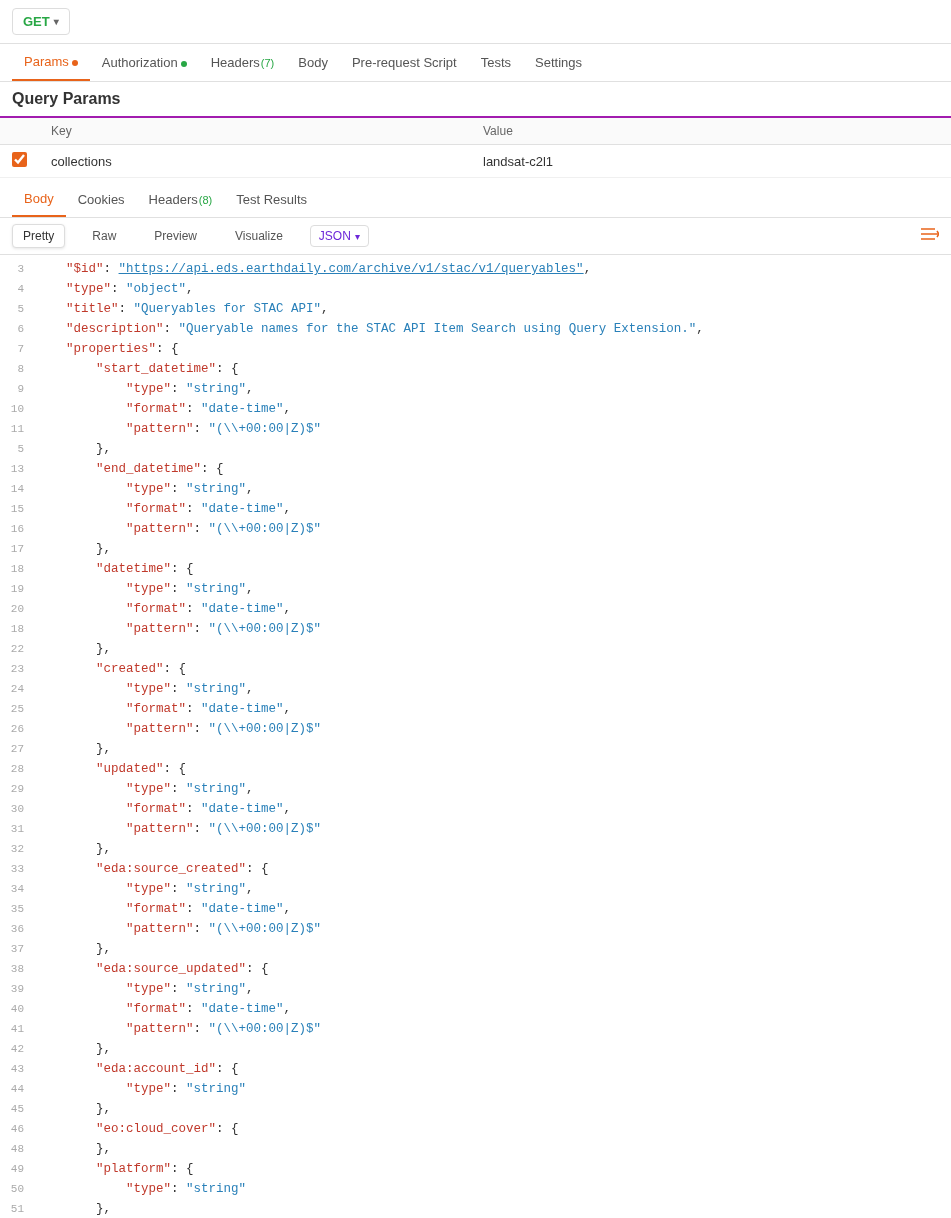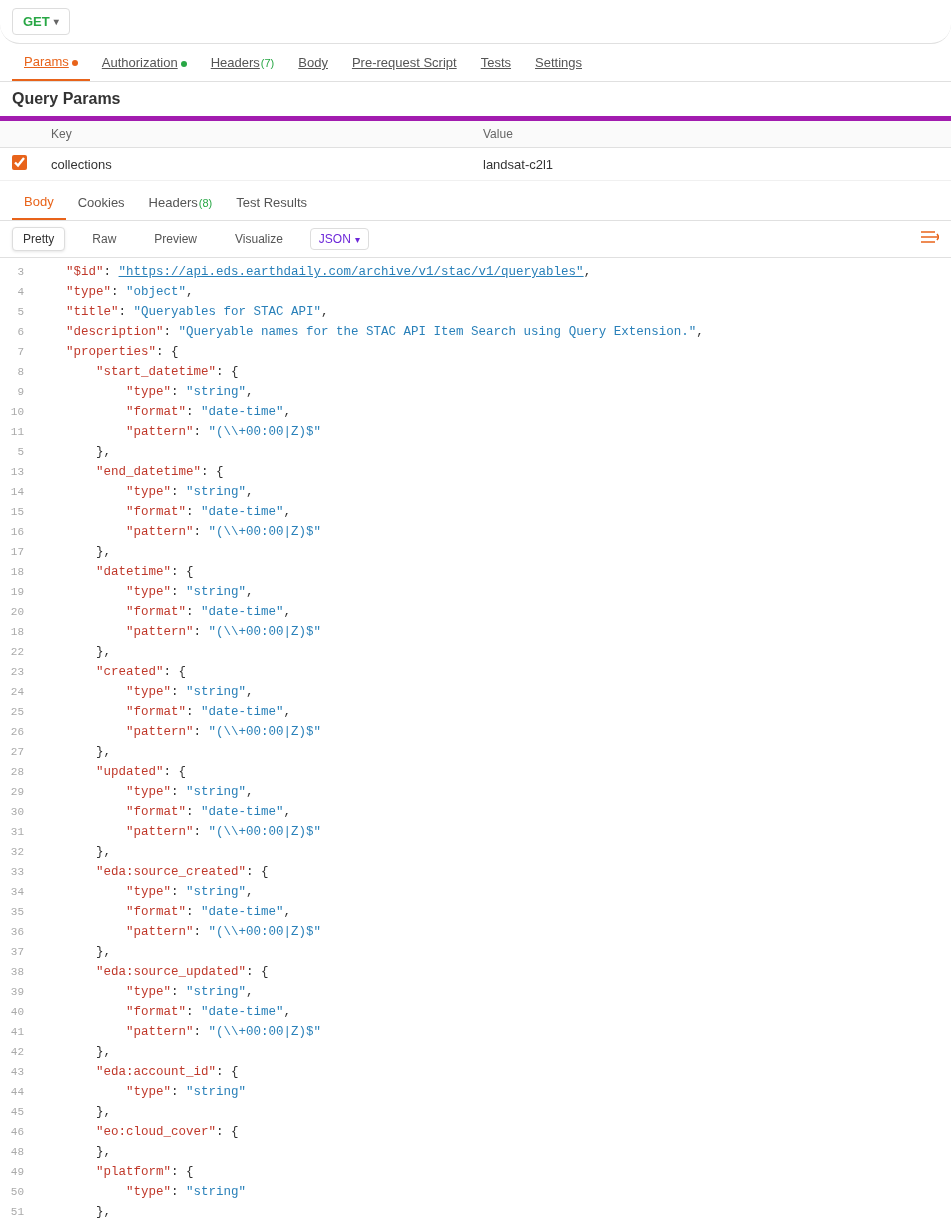--- a/index.html
+++ b/index.html
@@ -6,21 +6,20 @@
     body { font-family: -apple-system, BlinkMacSystemFont, 'Segoe UI', sans-serif; font-size: 13px; background: #fff; color: #333; }
 
     
     .url-bar {
       display: flex;
       align-items: center;
       border-bottom: 1px solid #e0e0e0;
       padding: 8px 12px;
       gap: 8px;
       background: #fff;
-      border-radius: 20px;
     }
     .method-selector {
       display: flex;
       align-items: center;
       gap: 4px;
       background: #fff;
       border: 1px solid #ddd;
       border-radius: 4px;
       padding: 5px 10px;
       font-weight: 600;
@@ -46,21 +45,20 @@
       padding: 0 12px;
       background: #fff;
     }
     .tab-item {
       padding: 10px 12px;
       font-size: 13px;
       cursor: pointer;
       color: #555;
       position: relative;
       white-space: nowrap;
-      text-decoration: underline;
     }
     .tab-item.active {
       color: #e8631a;
       border-bottom: 2px solid #e8631a;
     }
     .tab-item .dot {
       display: inline-block;
       width: 6px;
       height: 6px;
       border-radius: 50%;
@@ -80,21 +78,21 @@
     .section-label {
       padding: 8px 12px;
       font-size: 16px;
       font-weight: 600;
       color: #333;
       background: #fff;
     }
     .params-table {
       width: 100%;
       border-collapse: collapse;
-      border-top: 5px solid #a21caf;
+      border-top: 2px solid #a21caf;
       border-bottom: 1px solid #e0e0e0;
     }
     .params-table th {
       text-align: left;
       padding: 6px 12px;
       font-size: 12px;
       color: #666;
       font-weight: 500;
       border-bottom: 1px solid #e0e0e0;
       background: #fafafa;

